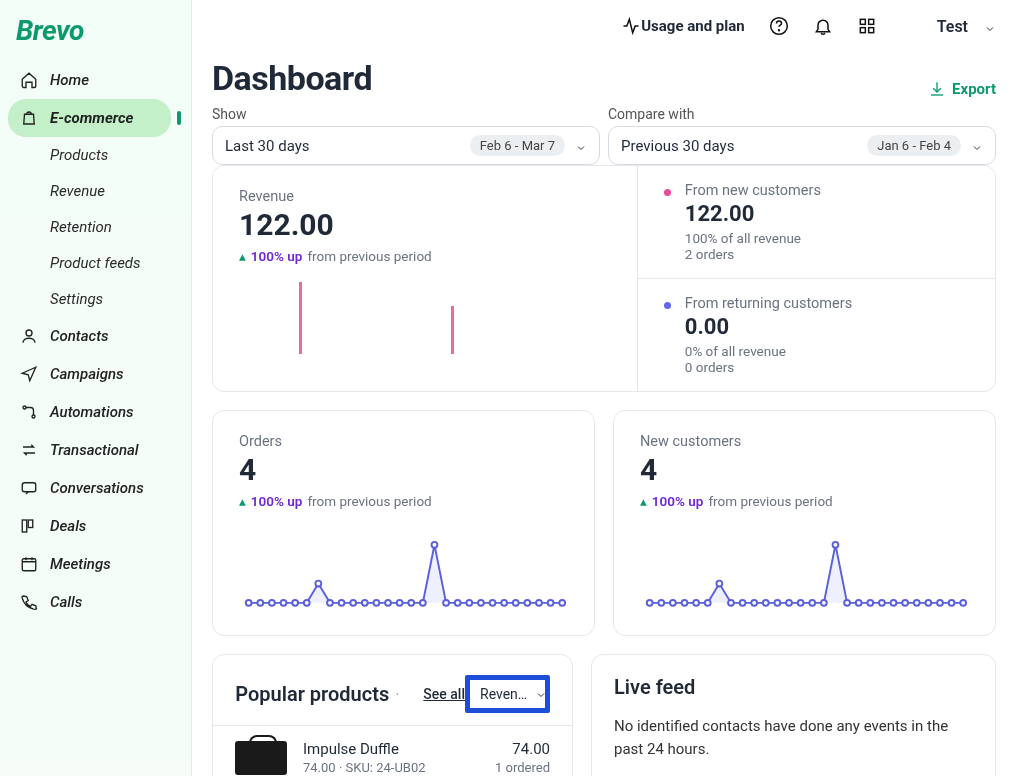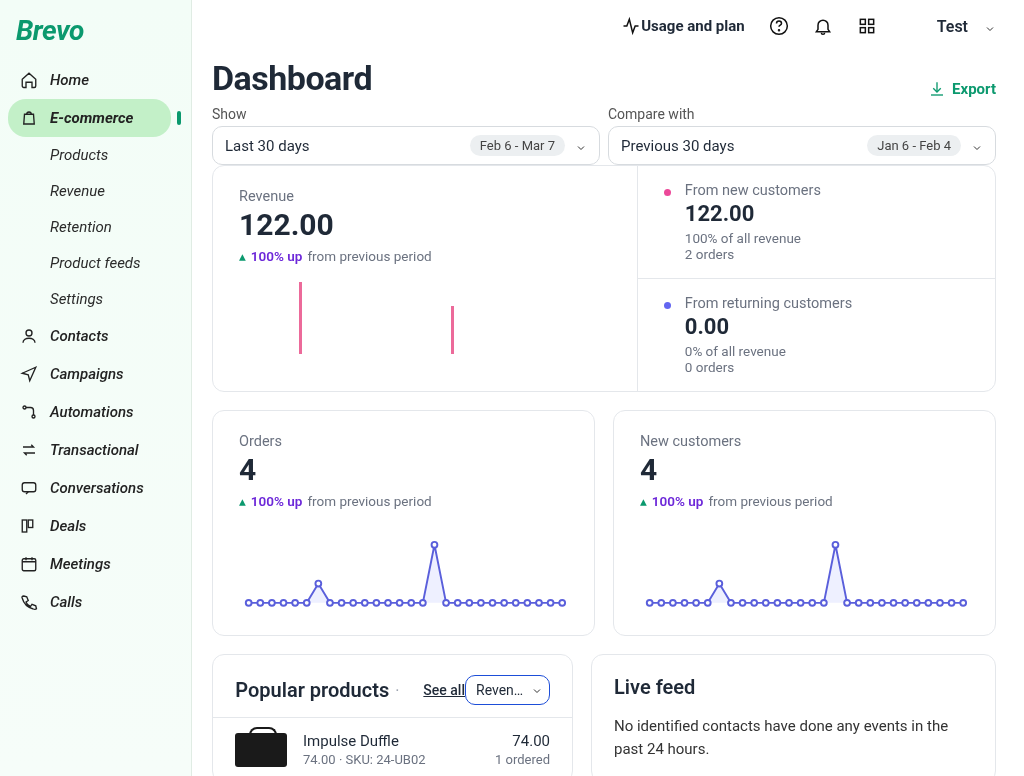--- a/index.html
+++ b/index.html
@@ -60,21 +60,21 @@
   .sparkbars { height: 90px; display: flex; align-items: flex-end; gap: 2px; padding: 0 60px 0 60px; }
   .sparkbars .bar { width: 3px; background: #ec6a9a; height: var(--h); }
 
   .stat-card { padding: 22px 26px 12px 26px; }
   .sparkline { width: 100%; height: 100px; margin-top: 10px; }
 
   
   .hdr-row { display: flex; align-items: center; justify-content: flex-end; padding: 20px 22px 12px 22px; }
   .hdr-row h3 { font-size: 20px; font-weight: 600; }
   .see-all { text-decoration: underline; font-size: 14px; margin-left: 18px; cursor: pointer; font-weight: 500; }
-  .pill-select { border: 1px solid #1d4ed8; border-radius: 10px; padding: 6px 10px; font-size: 14px; display: flex; align-items: center; gap: 8px; cursor: pointer; width: 85px; justify-content: space-between; }
+  .pill-select { border: 5px solid #1d4ed8; border-radius: 2px; padding: 6px 10px; font-size: 14px; display: flex; align-items: center; gap: 8px; cursor: pointer; width: 85px; justify-content: space-between; }
   .prod-row { display: flex; align-items: center; gap: 16px; padding: 14px 22px; border-top: 1px solid #e4e7eb; }
   .prod-img { width: 52px; height: 34px; background: #1a1a1a; border-radius: 3px; flex-shrink: 0; position: relative; }
   .prod-img::before { content: ""; position: absolute; top: -6px; left: 14px; width: 24px; height: 8px; border: 2px solid #1a1a1a; border-bottom: none; border-radius: 8px 8px 0 0; }
   .prod-info { flex: 1; }
   .prod-name { font-size: 15px; }
   .prod-meta { font-size: 13px; color: #6b7280; margin-top: 2px; }
   .prod-right { text-align: right; }
   .prod-price { font-size: 15px; }
   .prod-ord { font-size: 13px; color: #6b7280; margin-top: 2px; }
 

